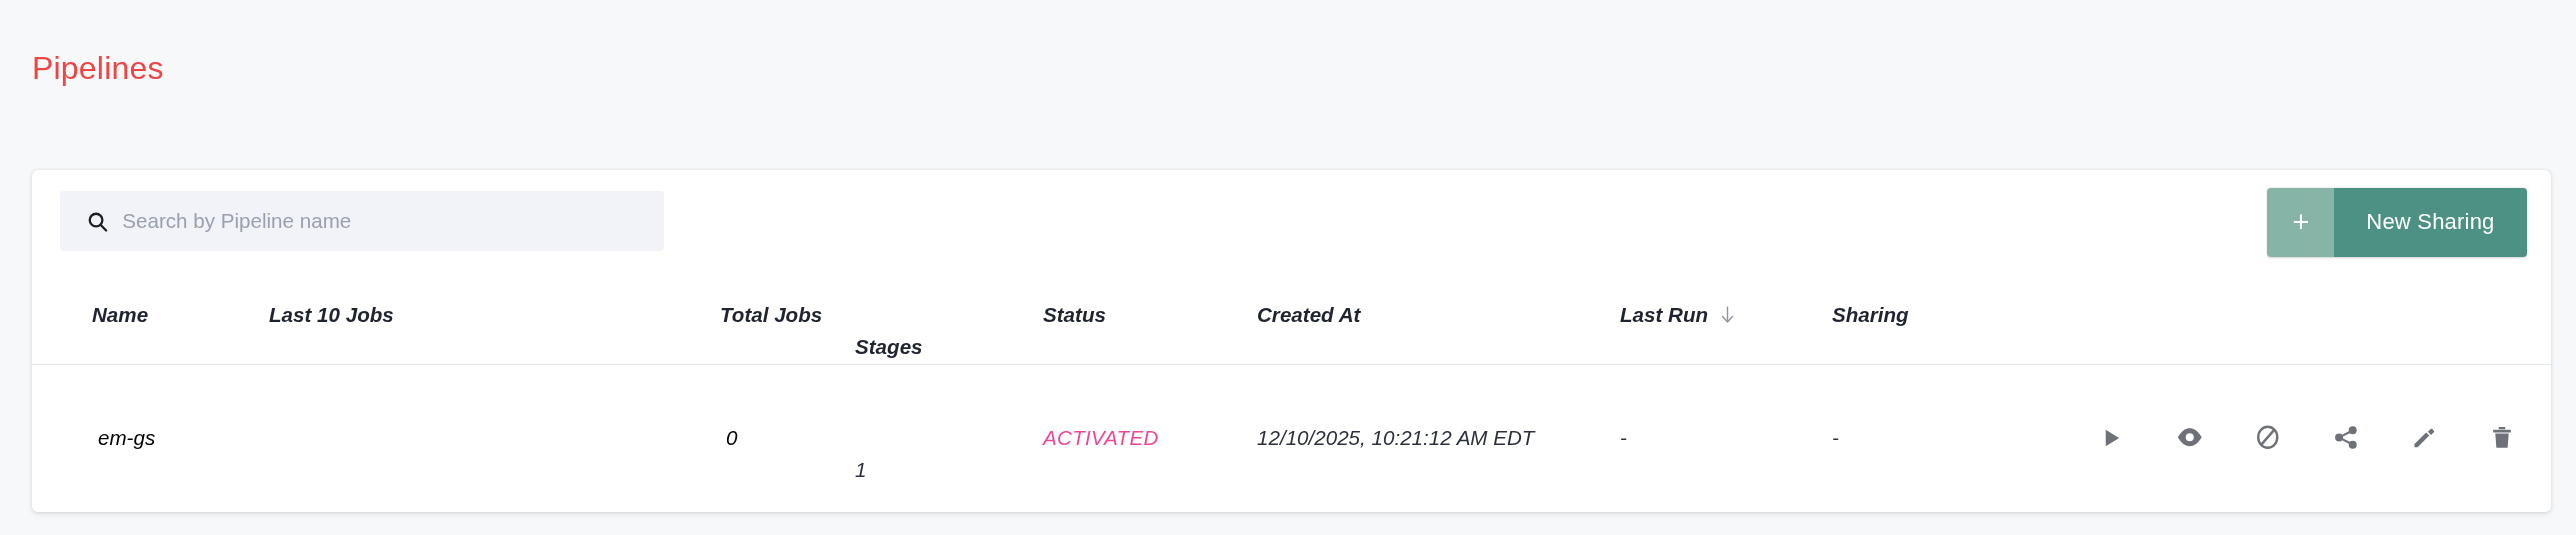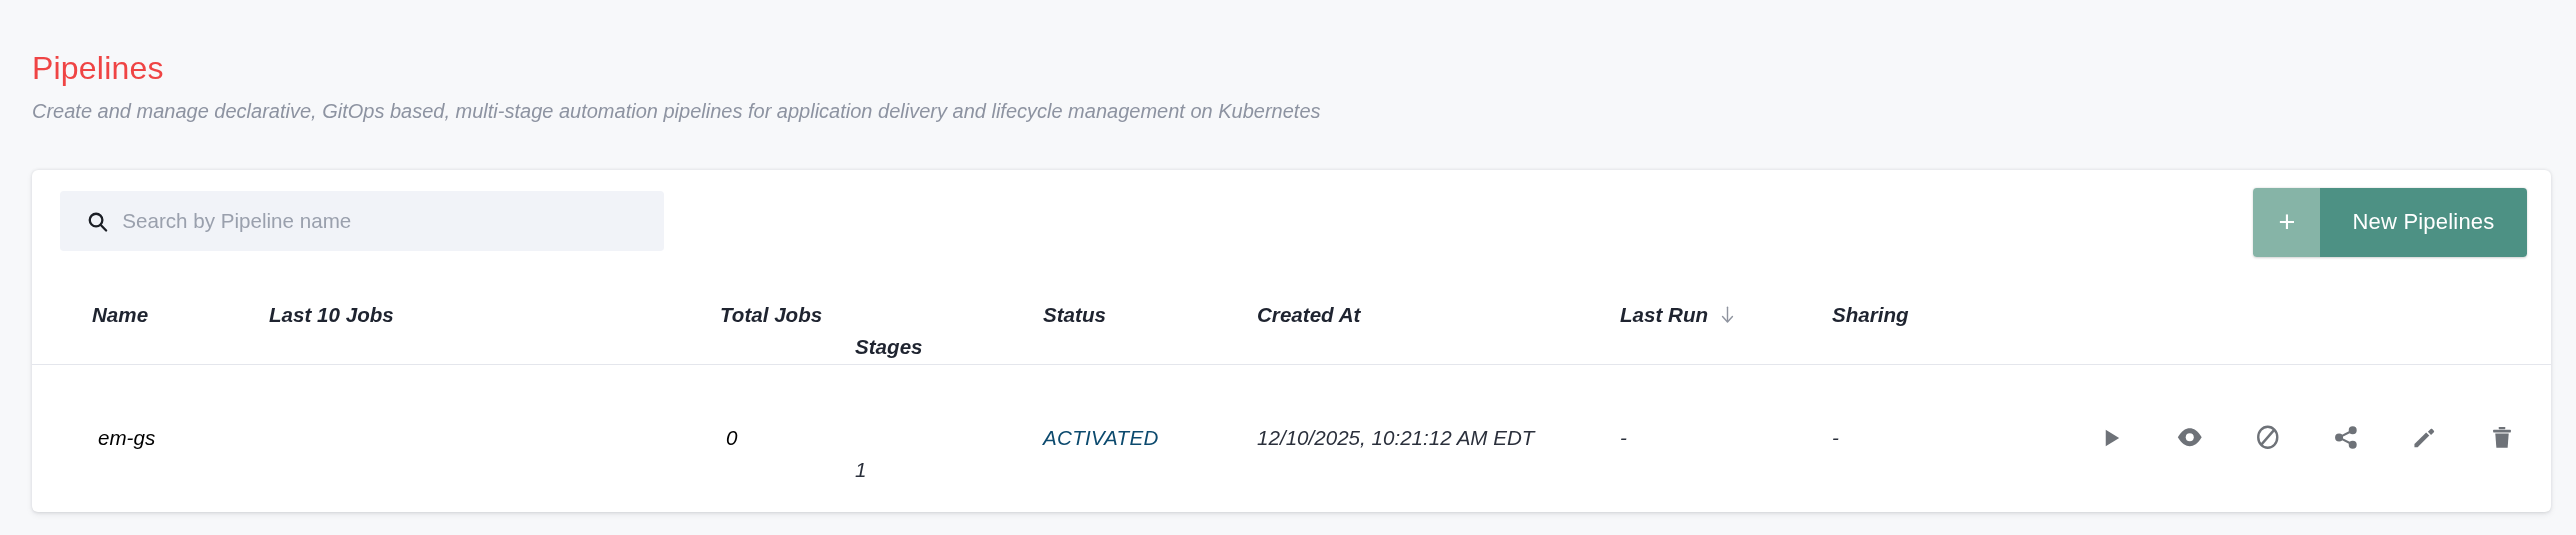--- a/index.html
+++ b/index.html
@@ -196,21 +196,21 @@
     font-weight: 400;
     color: #2b303c;
   }
 
   .link-cell {
     color: #000000;
     cursor: pointer;
     margin-left: 6px;
   }
   .status-cell {
-    color: #0c4a6e;
+    color: #ec4899;
     letter-spacing: 0.3px;
   }
   .muted-cell {
     color: #2b303c;
   }
 
   
   .c-name      { left: 60px; }
   .c-last10    { left: 237px; }
   .c-total     { left: 688px; }
@@ -241,39 +241,38 @@
   }
   .action-icon svg { display: block; }
 </style>
 </head>
 <body>
 
 <div class="page">
 
   <h1 class="page-title">Pipelines</h1>
 
-  <div class="page-subtitle">Create and manage declarative, GitOps based, multi-stage automation pipelines for application delivery and lifecycle management on Kubernetes</div>
 
   <div class="card">
 
     <div class="toolbar">
 
       <div class="search-box">
         <span class="search-icon">
           <svg viewBox="0 0 24 24" width="23" height="23" fill="none" stroke="#1c1f26" stroke-width="2.4" stroke-linecap="round">
             <circle cx="10.5" cy="10.5" r="6.6"></circle>
             <line x1="15.4" y1="15.6" x2="21" y2="21.4"></line>
           </svg>
         </span>
         <input class="search-input" type="text" placeholder="Search by Pipeline name" style="">
       </div>
 
       <div class="new-pipeline-btn">
         <div class="new-pipeline-plus">+</div>
-        <div class="new-pipeline-label">New Pipelines</div>
+        <div class="new-pipeline-label">New Sharing</div>
       </div>
 
     </div>
 
     <div class="table">
 
       <div class="row head-row">
         <div class="cell head-cell c-name">
           <span>Name</span>
         </div>

